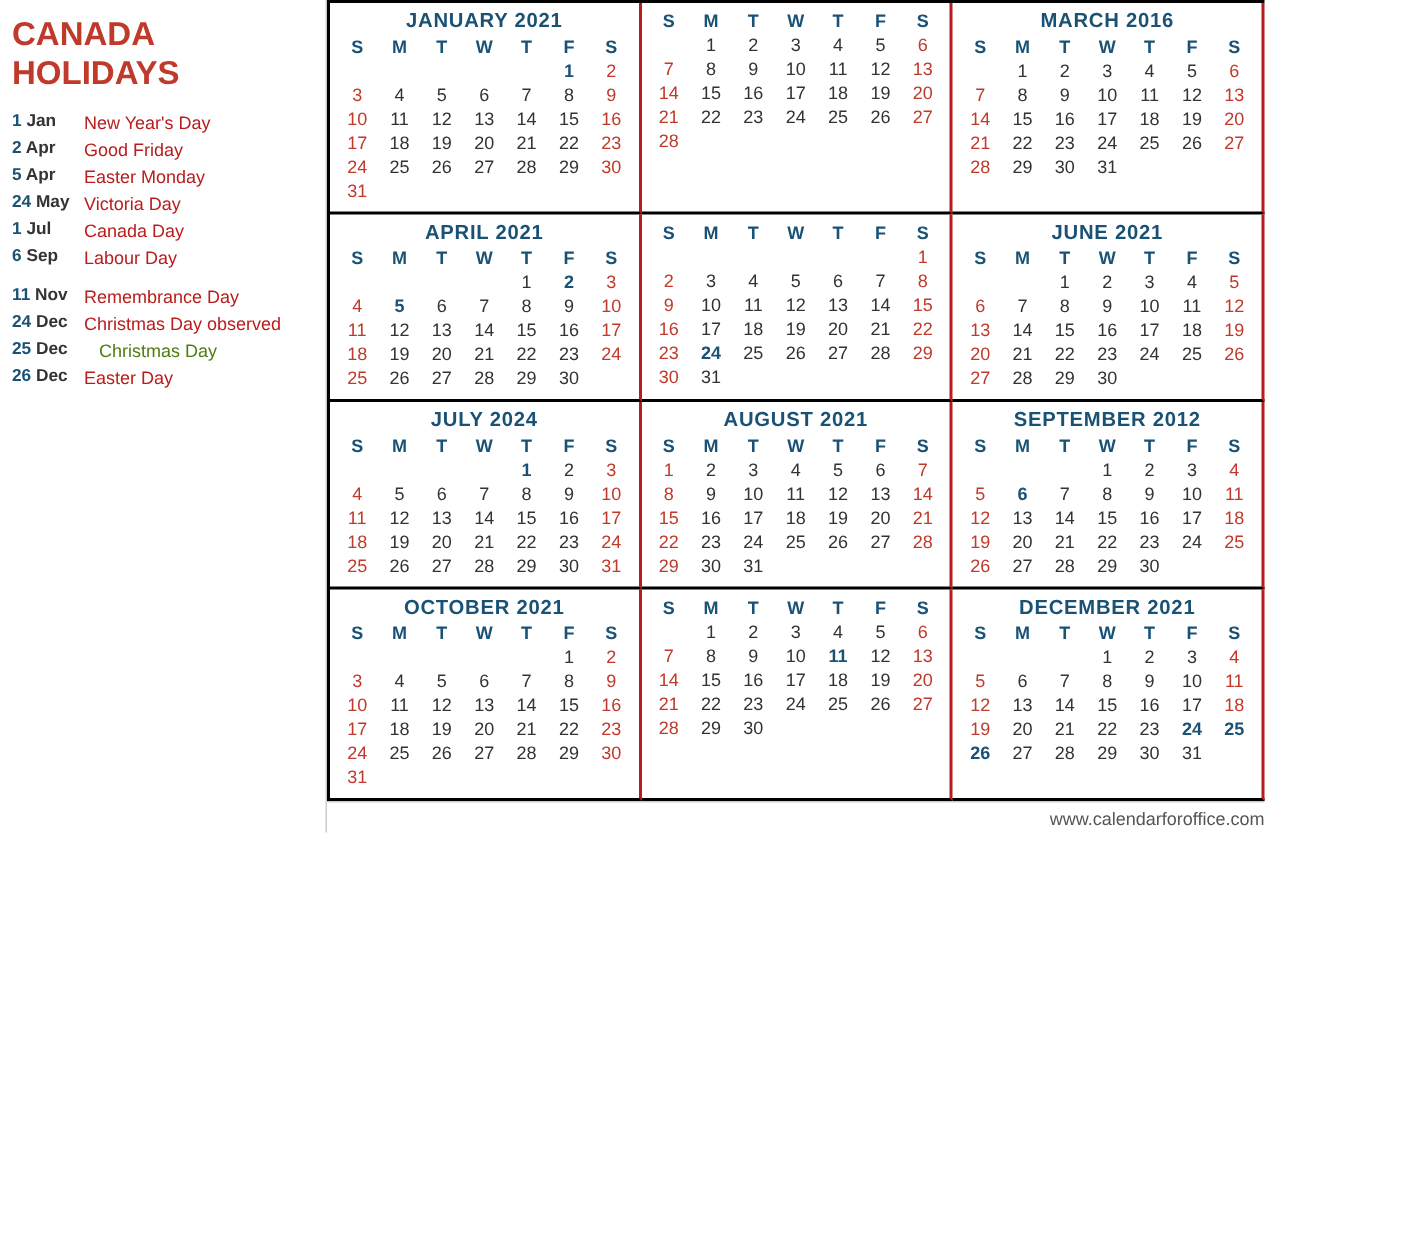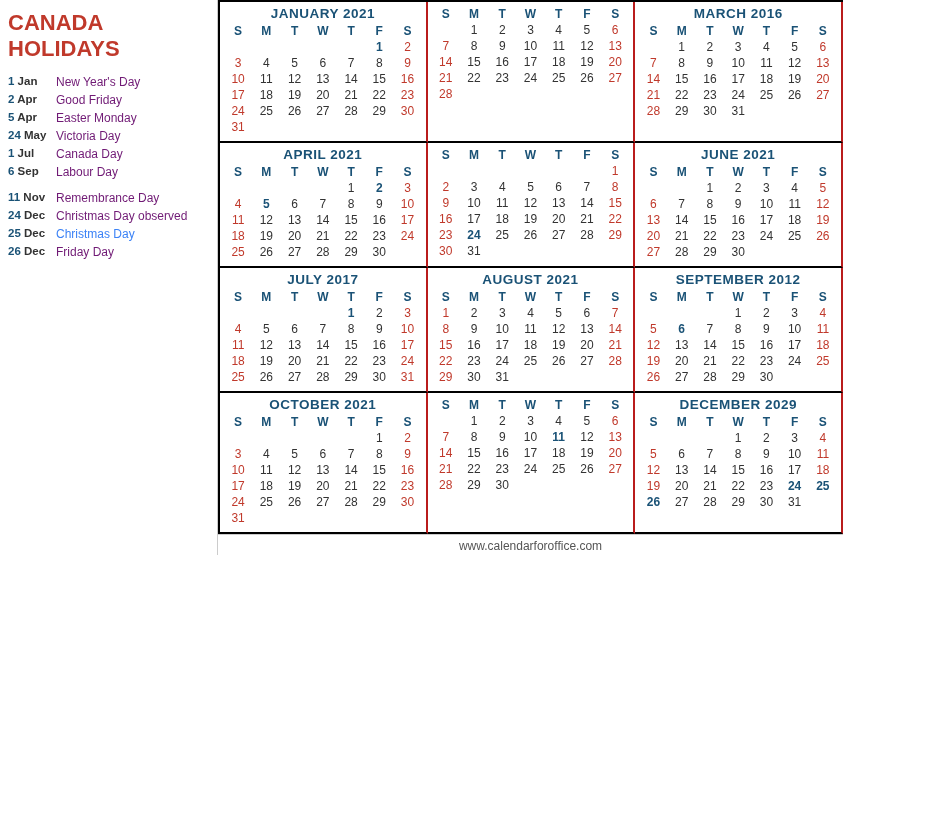--- a/index.html
+++ b/index.html
@@ -4,33 +4,33 @@
   <style>
     * { box-sizing: border-box; margin: 0; padding: 0; }
     body { font-family: Arial, sans-serif; background: #fff; width: 951px; min-height: 831px; }
     .container { display: flex; width: 843px; }
     .sidebar { width: 218px; min-width: 218px; padding: 10px 8px; border-right: 1px solid #ccc; }
     .sidebar-title { color: #c0392b; font-size: 22px; font-weight: bold; line-height: 1.2; margin-bottom: 12px; }
     .holiday-list { font-size: 12px; }
     .holiday-item { display: flex; margin-bottom: 4px; align-items: flex-start; }
     .holiday-date { min-width: 48px; font-weight: bold; color: #333; font-size: 11.5px; }
     .holiday-date .day-num { color: #1a5276; }
-    .holiday-name { color: #701a75; font-size: 12px; }
-    .holiday-name.black { color: #3b82f6; }
+    .holiday-name { color: #b91c1c; font-size: 12px; }
+    .holiday-name.black { color: #4d7c0f; margin-left: 10px; }
     .separator { height: 8px; }
     .calendar-grid { display: grid; grid-template-columns: repeat(3, 1fr); flex: 1; border-top: 2px solid #000; border-left: 2px solid #000; }
     .month-box { border-right: 2px solid #b91c1c; border-bottom: 2px solid #000; padding: 4px 4px 6px 4px; }
     .month-title { text-align: center; font-weight: bold; font-size: 13.5px; color: #1a5276; margin-bottom: 2px; letter-spacing: 0.5px; }
     .cal-table { width: 100%; border-collapse: collapse; font-size: 12px; }
     .cal-table th { text-align: center; font-weight: bold; color: #1a5276; padding: 1px 0; font-size: 12px; }
     .cal-table td { text-align: center; padding: 1px 0; color: #333; font-size: 12px; width: 14.28%; }
     .cal-table td.sun { color: #c0392b; }
     .cal-table td.sat { color: #c0392b; }
     .cal-table td.holiday { color: #1a5276; font-weight: bold; }
-    .footer { text-align: center; font-size: 12px; color: #555; padding: 4px 0 2px 0; border-top: 1px solid #ccc; }
+    .footer { text-align: right; font-size: 12px; color: #555; padding: 4px 0 2px 0; border-top: 1px solid #ccc; }
     .main-area { flex: 1; display: flex; flex-direction: column; }
   </style>
 </head>
 <body>
 
 <div class="container">
   <div class="sidebar">
     <div class="sidebar-title">CANADA HOLIDAYS</div>
     <div class="holiday-list" id="holiday-list">
         <div class="holiday-item">
@@ -85,21 +85,21 @@
         <div class="holiday-item">
     <span class="holiday-date">
       <span class="day-num">25</span> Dec
     </span>
     <span class="holiday-name black">Christmas Day</span>
   </div>
         <div class="holiday-item">
     <span class="holiday-date">
       <span class="day-num">26</span> Dec
     </span>
-    <span class="holiday-name">Friday Day</span>
+    <span class="holiday-name">Easter Day</span>
   </div>
       </div>
   </div>
   <div class="main-area">
     <div class="calendar-grid" id="calendar-grid">
         <div class="month-box">
           <div class="month-title">JANUARY 2021</div>
           <table class="cal-table">
             <thead>
               <tr>
@@ -486,21 +486,21 @@
                 <td>29</td>
                 <td>30</td>
                 <td></td>
                 <td></td>
                 <td></td>
               </tr>
             </tbody>
           </table>
         </div>
         <div class="month-box">
-          <div class="month-title">JULY 2017</div>
+          <div class="month-title">JULY 2024</div>
           <table class="cal-table">
             <thead>
               <tr>
                 <th>S</th>
                 <th>M</th>
                 <th>T</th>
                 <th>W</th>
                 <th>T</th>
                 <th>F</th>
                 <th>S</th>
@@ -809,21 +809,21 @@
                 <td>30</td>
                 <td></td>
                 <td></td>
                 <td></td>
                 <td></td>
               </tr>
             </tbody>
           </table>
         </div>
         <div class="month-box">
-          <div class="month-title">DECEMBER 2029</div>
+          <div class="month-title">DECEMBER 2021</div>
           <table class="cal-table">
             <thead>
               <tr>
                 <th>S</th>
                 <th>M</th>
                 <th>T</th>
                 <th>W</th>
                 <th>T</th>
                 <th>F</th>
                 <th>S</th>

